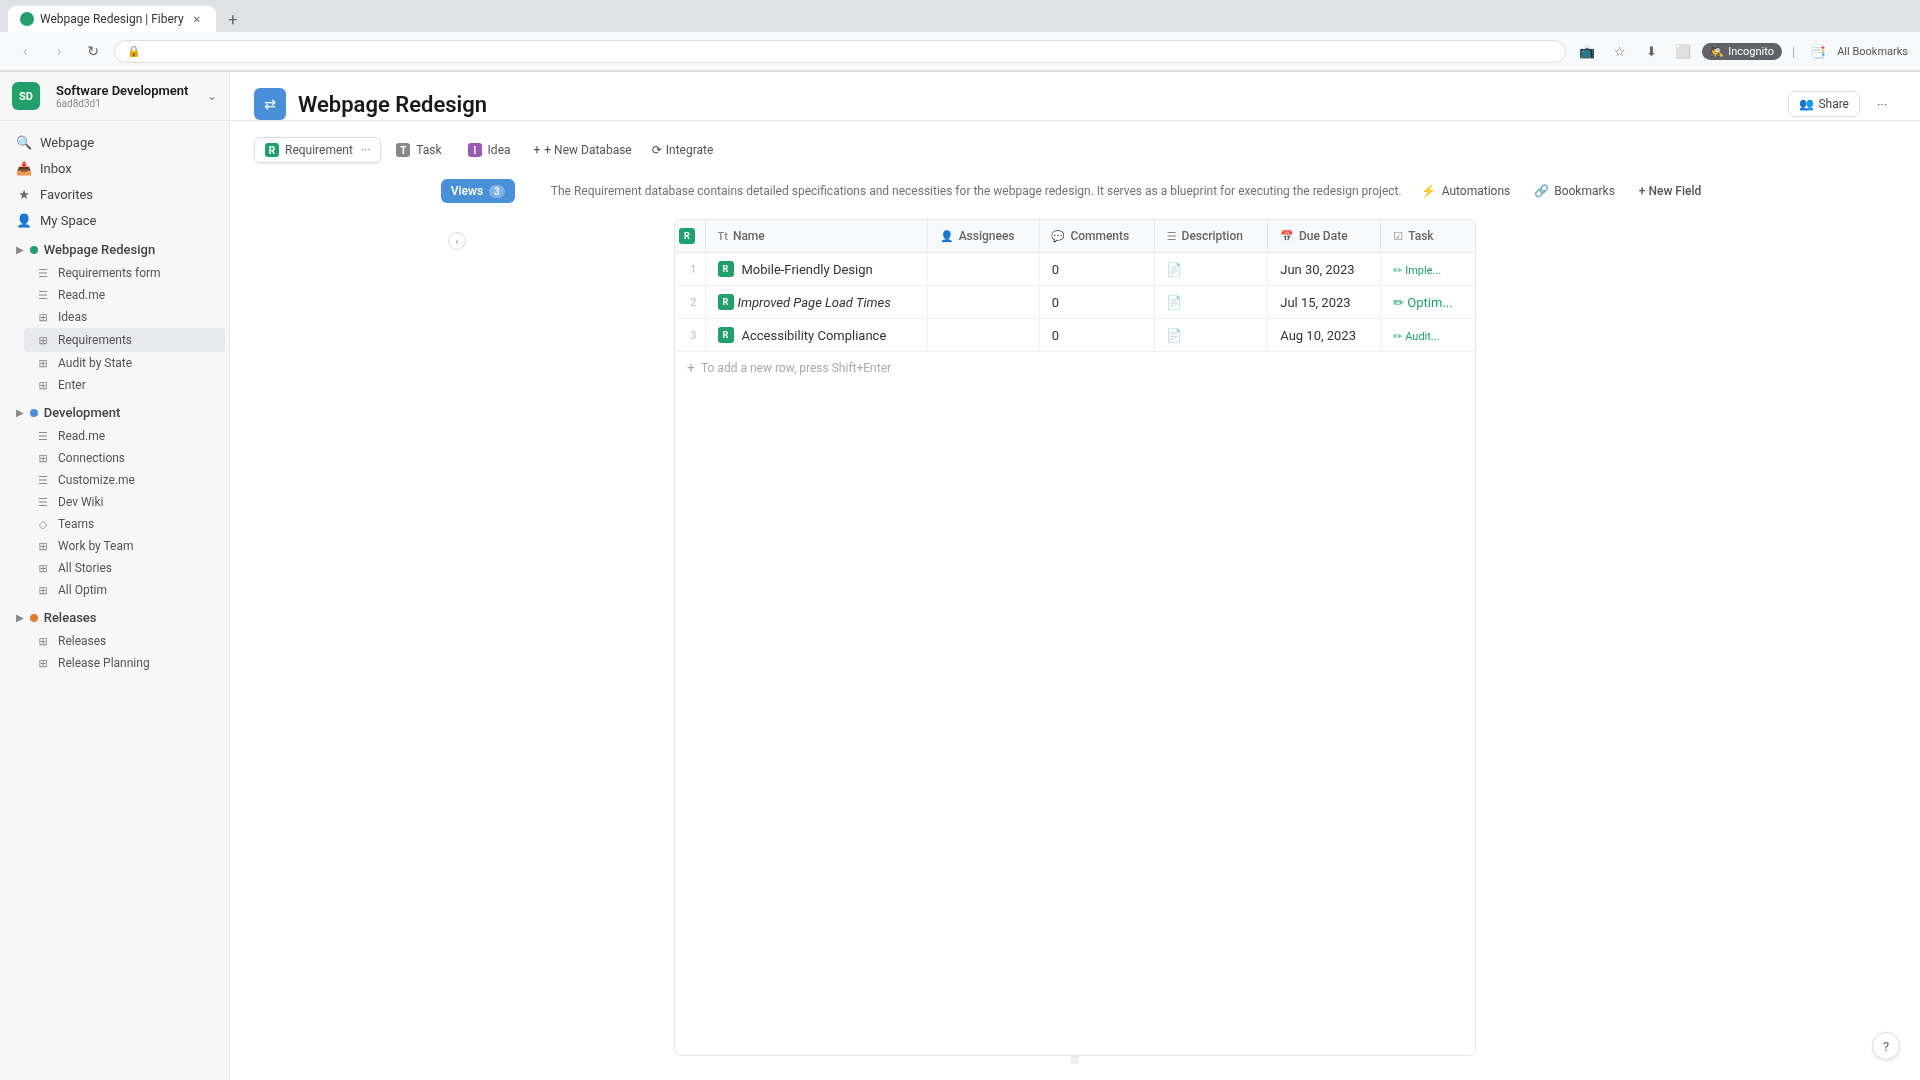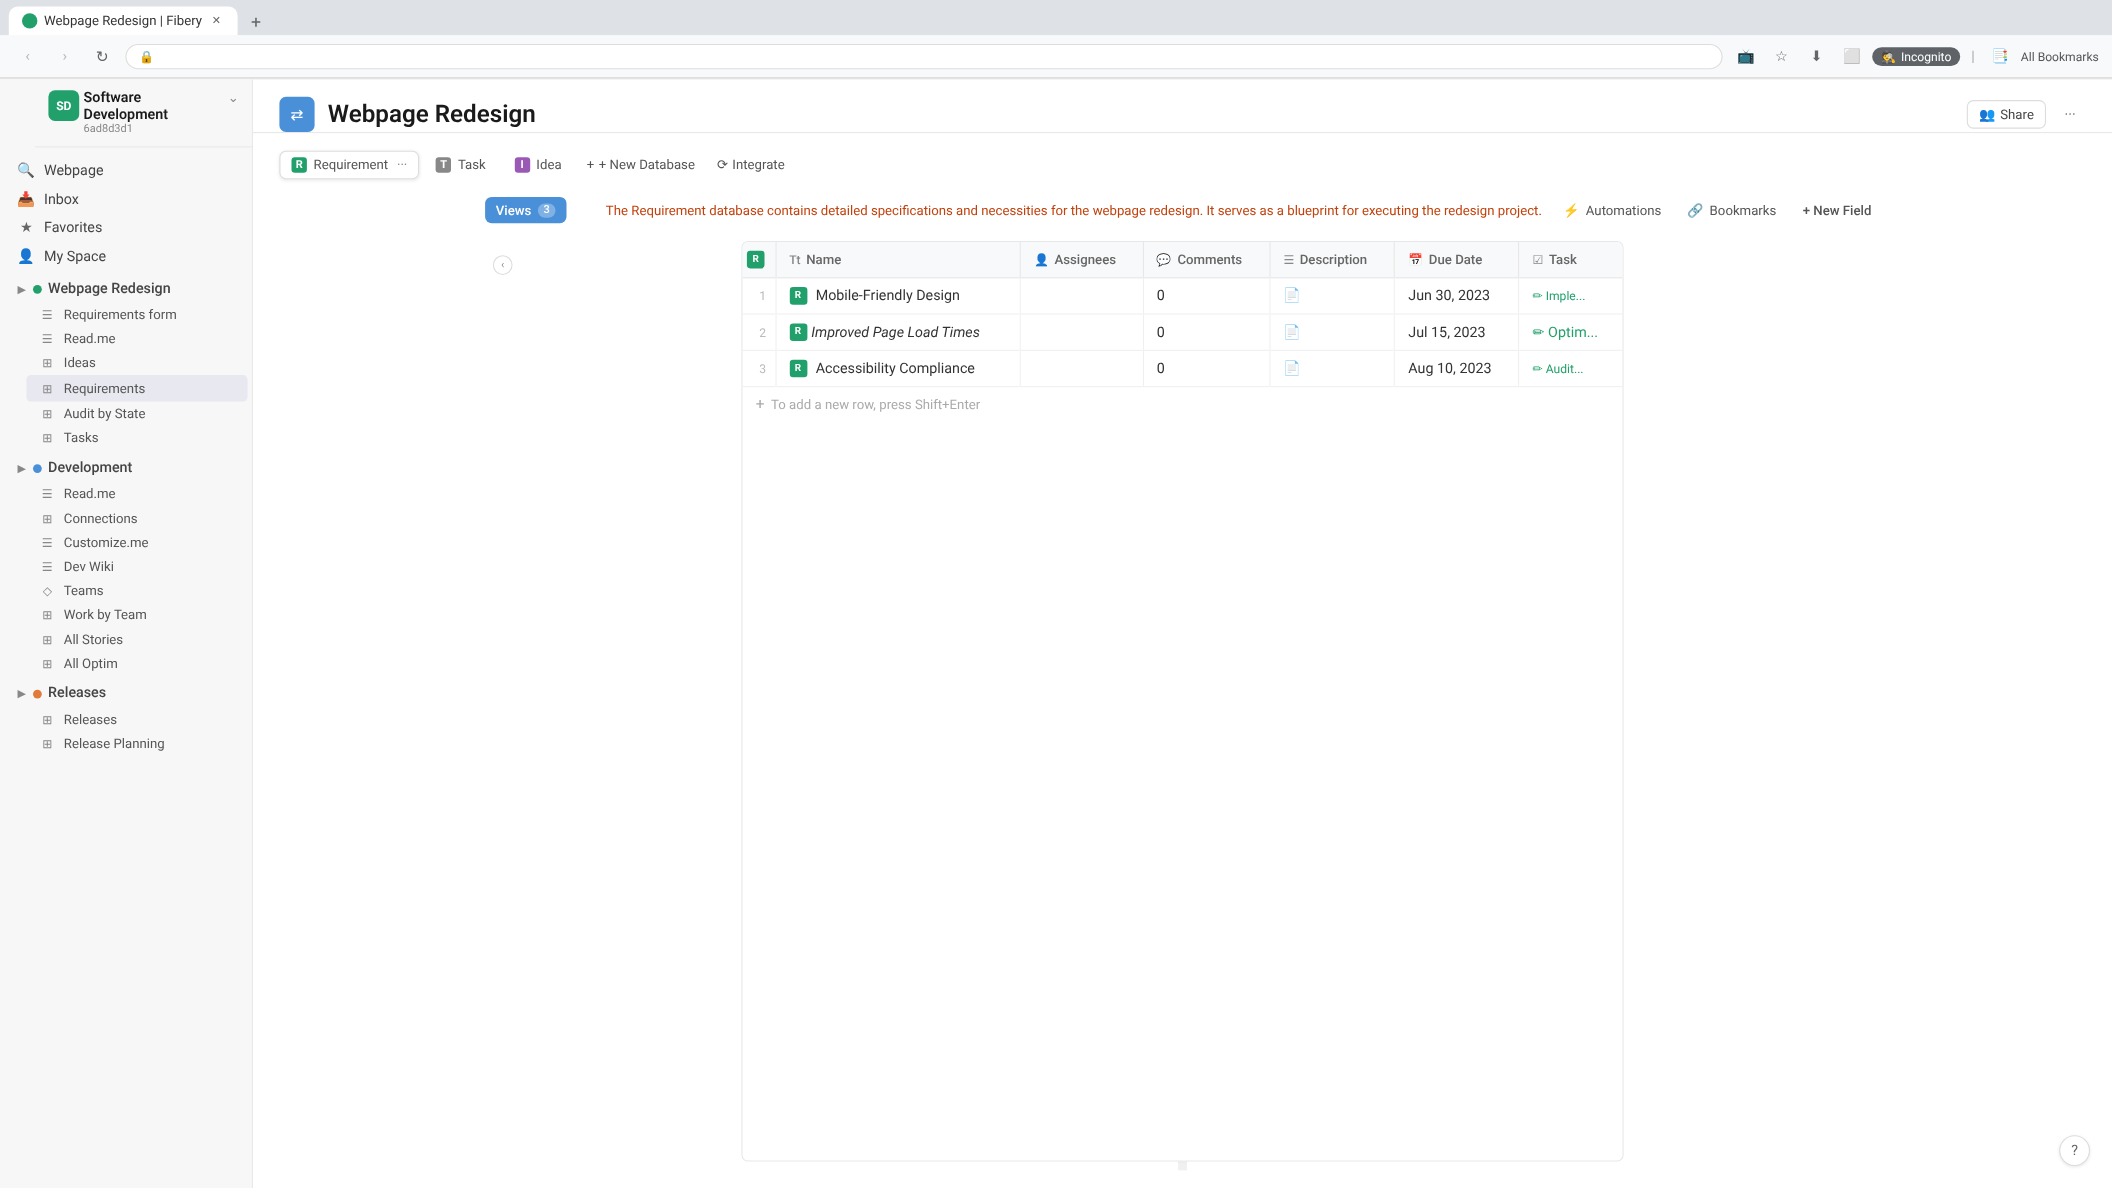--- a/index.html
+++ b/index.html
@@ -20,21 +20,21 @@
     .address-text { flex: 1; }
     .nav-actions { display: flex; align-items: center; gap: 6px; }
     .nav-action-btn { width: 26px; height: 26px; display: flex; align-items: center; justify-content: center; color: #666; cursor: pointer; border-radius: 4px; font-size: 13px; }
     .incognito-btn { background: #5f6368; color: #fff; border-radius: 12px; padding: 2px 8px; font-size: 11px; display: flex; align-items: center; gap: 4px; }
 
     
     .app { display: flex; flex: 1; overflow: hidden; }
 
     
     .sidebar { width: 230px; background: #f7f7f7; border-right: 1px solid #e8e8e8; display: flex; flex-direction: column; overflow-y: auto; flex-shrink: 0; }
-    .sidebar-header { padding: 10px 12px; display: flex; gap: 4px; border-bottom: 1px solid #e8e8e8; margin-left: 32px; }
+    .sidebar-header { padding: 10px 12px; display: flex; align-items: center; gap: 16px; border-bottom: 1px solid #e8e8e8; }
     .workspace-icon { width: 28px; height: 28px; background: #22a06b; border-radius: 6px; display: flex; align-items: center; justify-content: center; color: #fff; font-size: 11px; font-weight: bold; flex-shrink: 0; }
     .workspace-info { flex: 1; }
     .workspace-name { font-size: 13px; font-weight: 600; color: #1a1a1a; }
     .workspace-id { font-size: 10px; color: #888; }
     .workspace-chevron { color: #888; font-size: 12px; cursor: pointer; }
     .sidebar-nav { padding: 8px 0; }
     .sidebar-item { display: flex; align-items: center; gap: 8px; padding: 5px 12px; cursor: pointer; border-radius: 4px; margin: 0 4px; color: #444; font-size: 13px; }
     .sidebar-item-icon { width: 16px; height: 16px; display: flex; align-items: center; justify-content: center; flex-shrink: 0; font-size: 13px; color: #666; }
     .sidebar-section { margin-top: 4px; }
     .sidebar-section-header { display: flex; align-items: center; gap: 6px; padding: 5px 12px; cursor: pointer; border-radius: 4px; margin: 0 4px; color: #444; font-size: 13px; font-weight: 500; }
@@ -69,21 +69,21 @@
     .db-tab-icon.idea { background: #9b59b6; }
     .db-tab-dots { color: #888; font-size: 12px; margin-left: 2px; }
     .add-db-btn { display: flex; align-items: center; gap: 4px; padding: 5px 8px; color: #555; font-size: 12px; cursor: pointer; border-radius: 6px; }
     .integrate-btn { display: flex; align-items: center; gap: 4px; padding: 5px 8px; color: #555; font-size: 12px; cursor: pointer; border-radius: 6px; }
 
     
     .content { flex: 1; overflow: hidden; display: flex; flex-direction: column; padding: 16px 24px; align-items: center; }
     .toolbar { display: flex; align-items: center; gap: 12px; margin-bottom: 16px; }
     .views-btn { display: flex; align-items: center; gap: 6px; padding: 5px 10px; background: #4a90d9; color: #fff; border-radius: 6px; cursor: pointer; font-size: 12px; font-weight: 500; }
     .views-count { background: rgba(255,255,255,0.3); border-radius: 10px; padding: 1px 5px; font-size: 10px; }
-    .description-text { font-size: 12px; color: #c2410c; line-height: 1.5; flex: 1; margin-left: 24px; }
+    .description-text { font-size: 12px; color: #737373; line-height: 1.5; flex: 1; margin-left: 24px; }
     .toolbar-right { display: flex; align-items: center; gap: 8px; margin-left: auto; }
     .tool-btn { display: flex; align-items: center; gap: 5px; padding: 4px 8px; color: #555; font-size: 12px; cursor: pointer; border-radius: 4px; }
     .new-field-btn { display: flex; align-items: center; gap: 5px; padding: 4px 8px; color: #555; font-size: 12px; cursor: pointer; border-radius: 4px; font-weight: 500; }
 
     
     .table-container { flex: 1; overflow: auto; border: 1px solid #e8e8e8; border-radius: 6px; }
     table { width: 100%; border-collapse: collapse; min-width: 800px; }
     thead tr { background: #f8f9fa; border-bottom: 1px solid #e8e8e8; }
     th { padding: 8px 12px; text-align: left; font-size: 12px; font-weight: 500; color: #666; border-right: 1px solid #e8e8e8; white-space: nowrap; }
     th:last-child { border-right: none; }
@@ -195,21 +195,21 @@
             <div class="sidebar-child-actions">
               <div class="child-action">···</div>
             </div>
           </div>
           <div class="sidebar-child">
             <div class="child-icon">⊞</div>
             <span>Audit by State</span>
           </div>
           <div class="sidebar-child">
             <div class="child-icon">⊞</div>
-            <span>Tasks</span>
+            <span>Enter</span>
           </div>
         </div>
       </div>
 
       <div class="sidebar-section">
         <div class="sidebar-section-header">
           <span style="font-size:10px; color:#888;">▶</span>
           <div class="section-dot blue"></div>
           <span>Development</span>
         </div>

